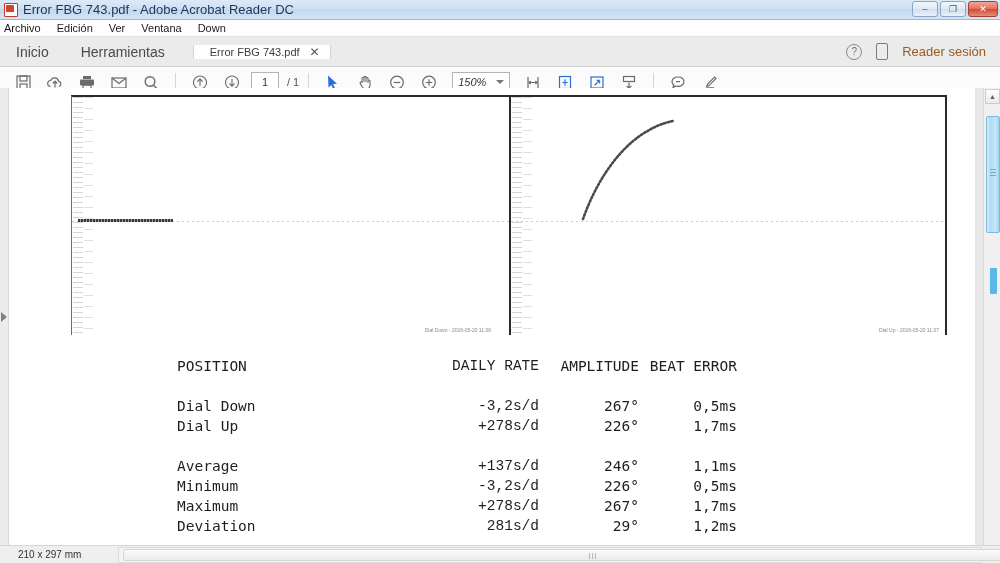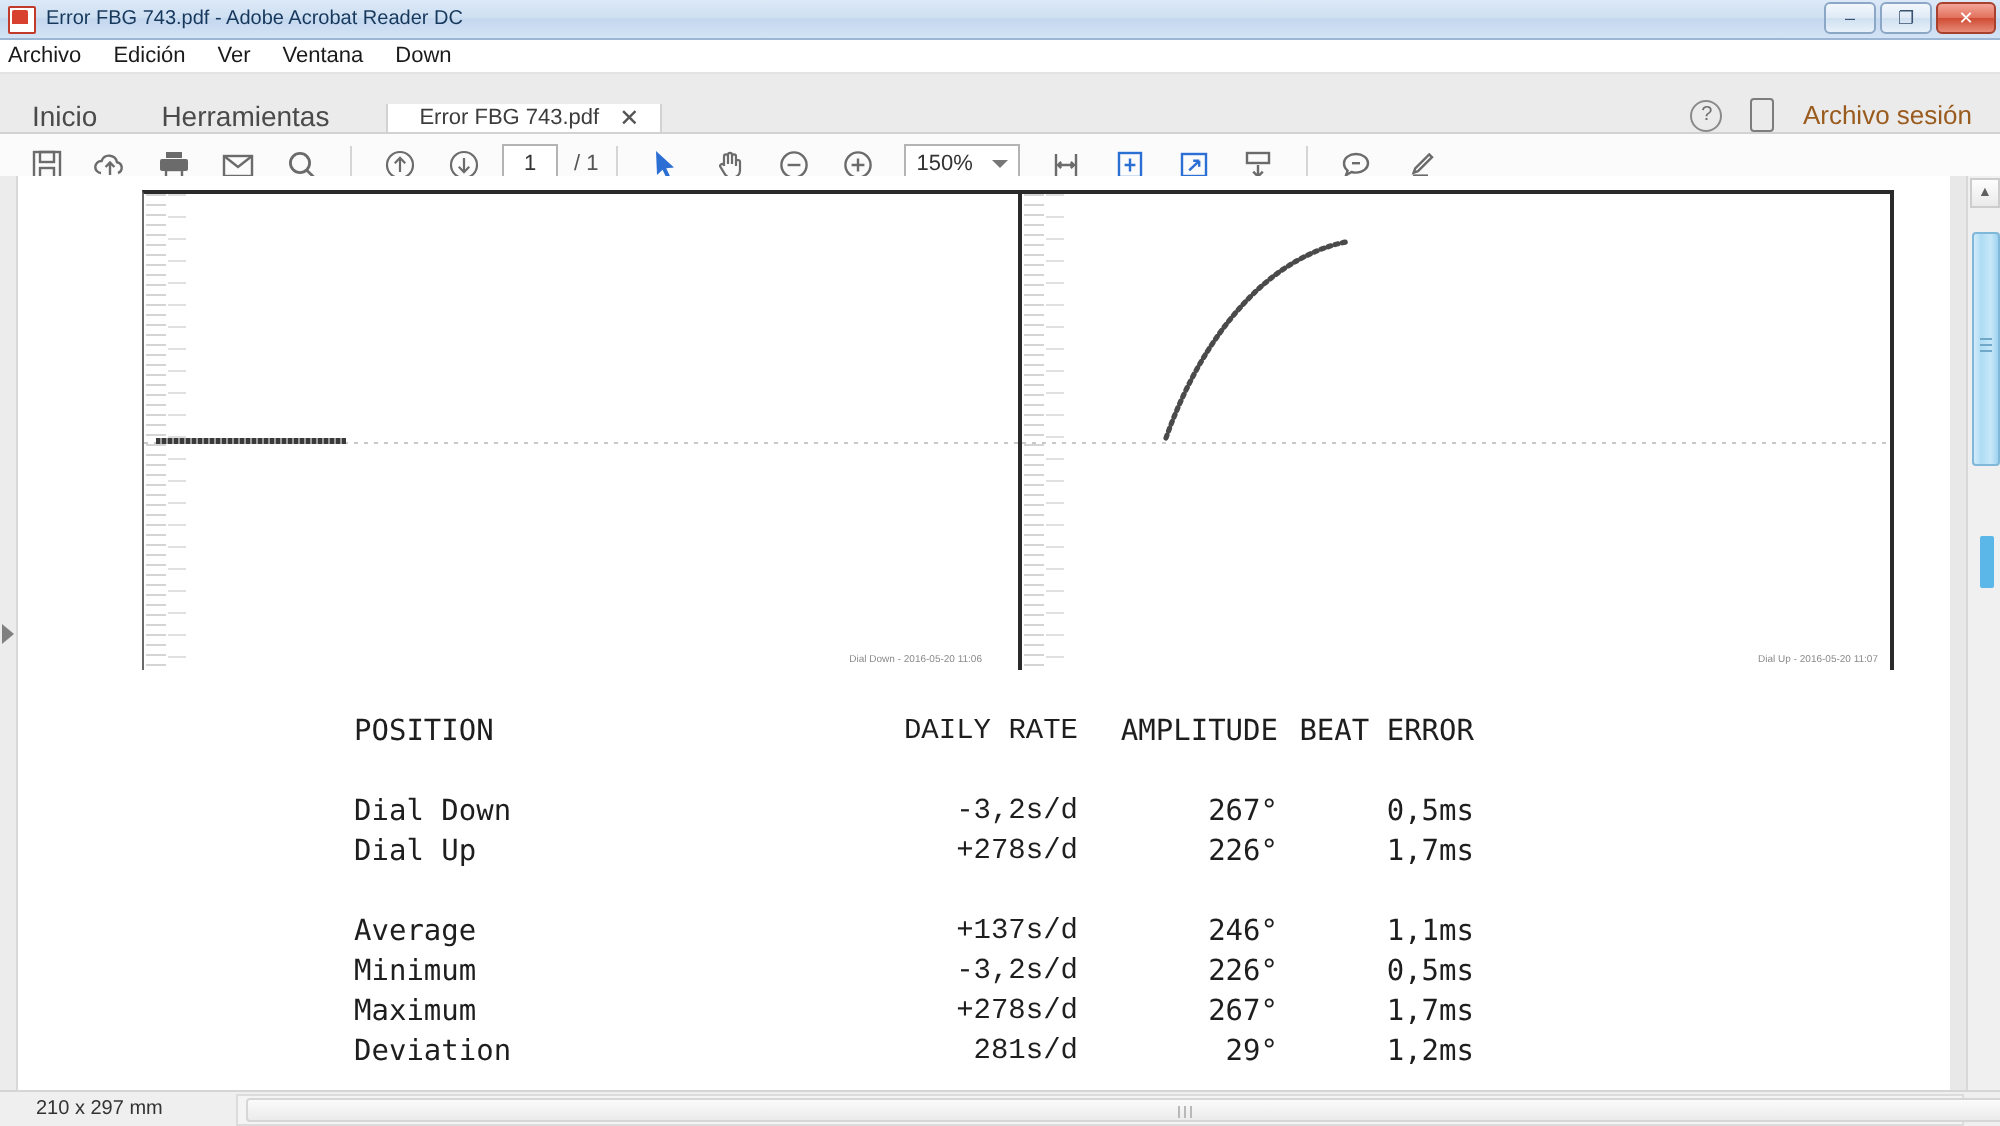--- a/index.html
+++ b/index.html
@@ -19,21 +19,21 @@
   }
   .title-icon {
     width: 14px; height: 14px; margin-left: 4px; margin-right: 5px;
     background: #ffffff; border: 1px solid #c23a2b; border-radius: 1px;
     position: relative; flex: none;
   }
   .title-icon::after {
     content: ""; position: absolute; left: 1px; top: 1px; right: 3px; bottom: 4px;
     background: #d8402f; border-radius: 1px 1px 0 0;
   }
-  .title-text { font-size: 10px; color: #16385c; white-space: nowrap; }
+  .title-text { font-size: 13px; color: #16385c; white-space: nowrap; }
   .win-buttons { position: absolute; right: 2px; top: 1px; display: flex; gap: 2px; }
   .win-btn {
     width: 26px; height: 16px; border: 1px solid #8ca7c6; border-radius: 3px;
     background: linear-gradient(to bottom, #f2f7fc 0%, #dfeaf6 50%, #cfe0f0 51%, #e8f1fa 100%);
     display: flex; align-items: center; justify-content: center;
     font-size: 9px; color: #3a5370;
   }
   .win-btn.close {
     background: linear-gradient(to bottom, #f3a598 0%, #e2705c 50%, #cf4b33 51%, #e78b77 100%);
     border-color: #a8402e; color: #ffffff; width: 30px;
@@ -42,21 +42,21 @@
   
   .menubar {
     height: 17px; background: #ffffff; border-bottom: 1px solid #e3e3e3;
     display: flex; align-items: center; padding-left: 4px; gap: 16px;
   }
   .menu-item { font-size: 11px; color: #1a1a1a; cursor: default; }
 
   
   .tabstrip {
     height: 30px; background: #ebebeb; border-bottom: 1px solid #d2d2d2;
-    display: flex; align-items: flex-end; position: relative;
+    display: flex; align-items: center; position: relative;
   }
   .nav-tab {
     display: flex; align-items: center; padding: 0 16px;
     font-size: 14px; color: #4a4a4a;
   }
   .doc-tab {
     display: flex; align-items: center; gap: 10px; padding: 0 10px 0 16px;
     background: #ffffff; border-left: 1px solid #d2d2d2; border-right: 1px solid #d2d2d2;
     font-size: 11px; color: #3c3c3c; margin-left: 12px;
   }
@@ -90,21 +90,21 @@
   .sep { width: 1px; height: 18px; background: #d5d5d5; margin: 0 7px; }
   .page-box {
     width: 28px; height: 20px; border: 1px solid #b4b4b4; background: #fff;
     display: flex; align-items: center; justify-content: center;
     font-size: 11px; color: #333; margin-left: 2px;
   }
   .page-total { font-size: 11px; color: #555; margin-left: 6px; }
   .zoom-box {
     width: 58px; height: 21px; border: 1px solid #b4b4b4; background: #fff;
     display: flex; align-items: center; justify-content: space-between;
-    padding: 0 5px; margin: 0 6px; font-size: 11px; color: #333;
+    padding: 0 5px; margin: 0 6px; font-size: 11px; color: #333; font-style: italic;
   }
   .caret { width: 0; height: 0; border-left: 4px solid transparent; border-right: 4px solid transparent; border-top: 4px solid #777; }
 
   
   .docarea {
     position: absolute; left: 0; top: 88px; width: 1000px; height: 457px;
     background: #e8e8e8;
   }
   .navpane {
     position: absolute; left: 0; top: 0; width: 9px; height: 457px;
@@ -236,21 +236,21 @@
   <div class="tabstrip">
     <div class="nav-tab">Inicio</div>
     <div class="nav-tab">Herramientas</div>
     <div class="doc-tab">
       <span>Error FBG 743.pdf</span>
       <span class="close-x">✕</span>
     </div>
     <div class="tabstrip-right">
       <div class="circle-icon">?</div>
       <div class="device-icon"></div>
-      <div class="signin">Archivo sesión</div>
+      <div class="signin">Reader sesión</div>
     </div>
   </div>
 
   <div class="toolbar">
     <div class="tb">
       <svg width="17" height="17" viewBox="0 0 17 17" fill="none" stroke="currentColor" stroke-width="1.2">
         <rect x="2" y="2" width="13" height="13"></rect>
           <rect x="5" y="2" width="7" height="5"></rect>
           <rect x="5" y="10" width="7" height="5"></rect>
       </svg>

